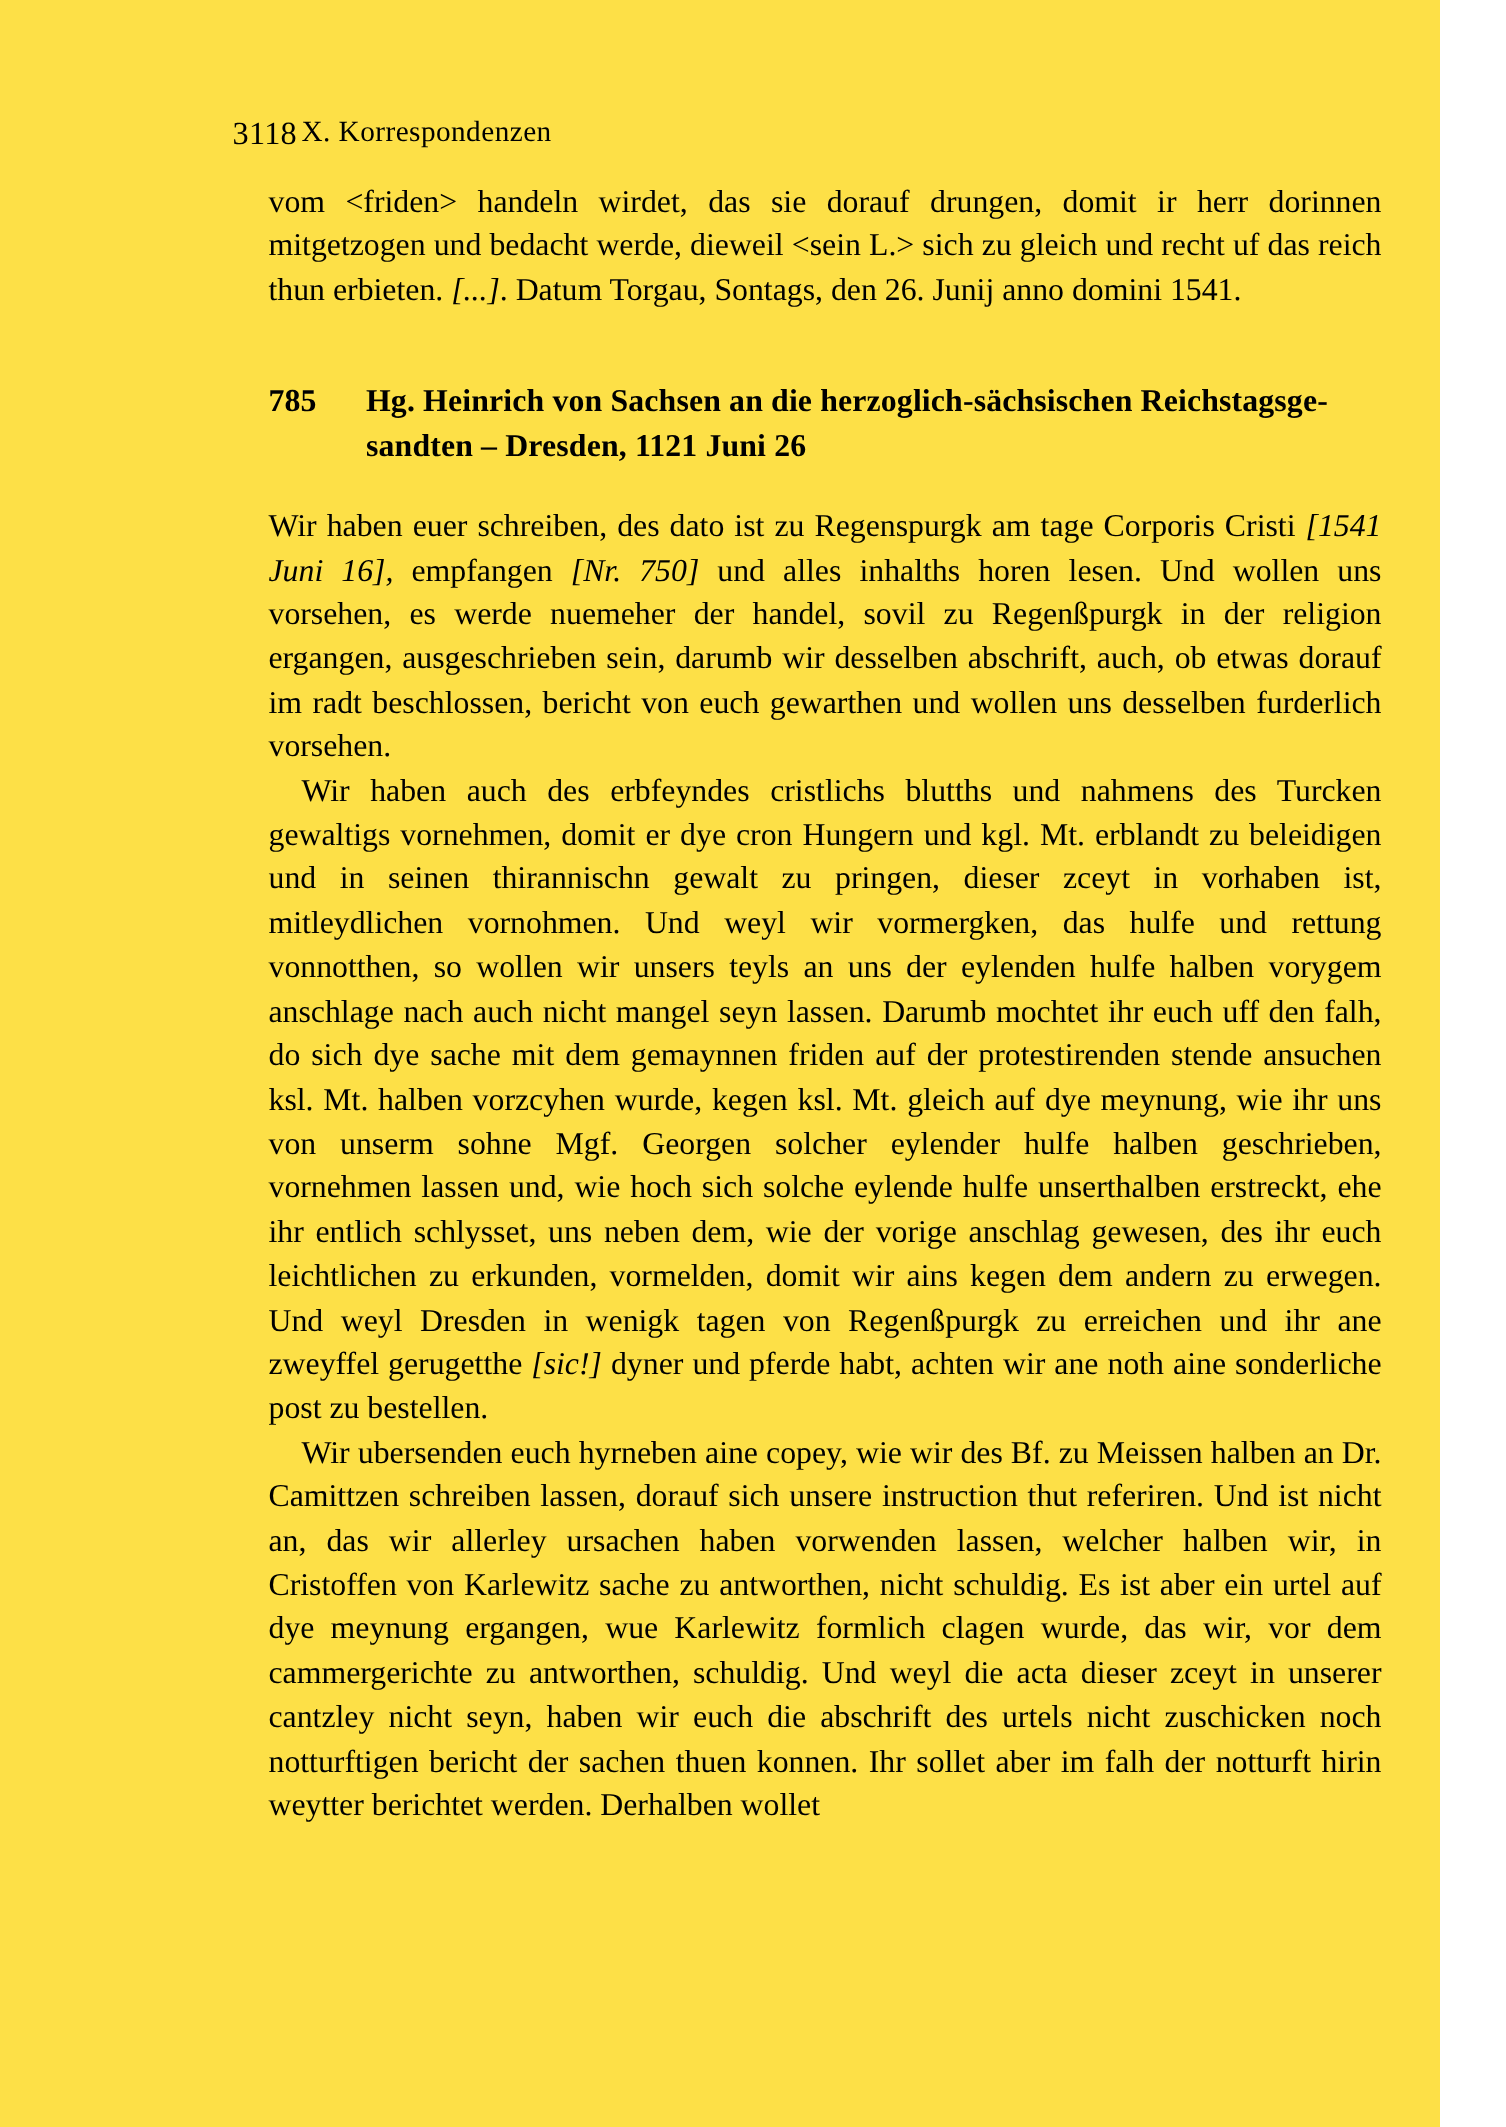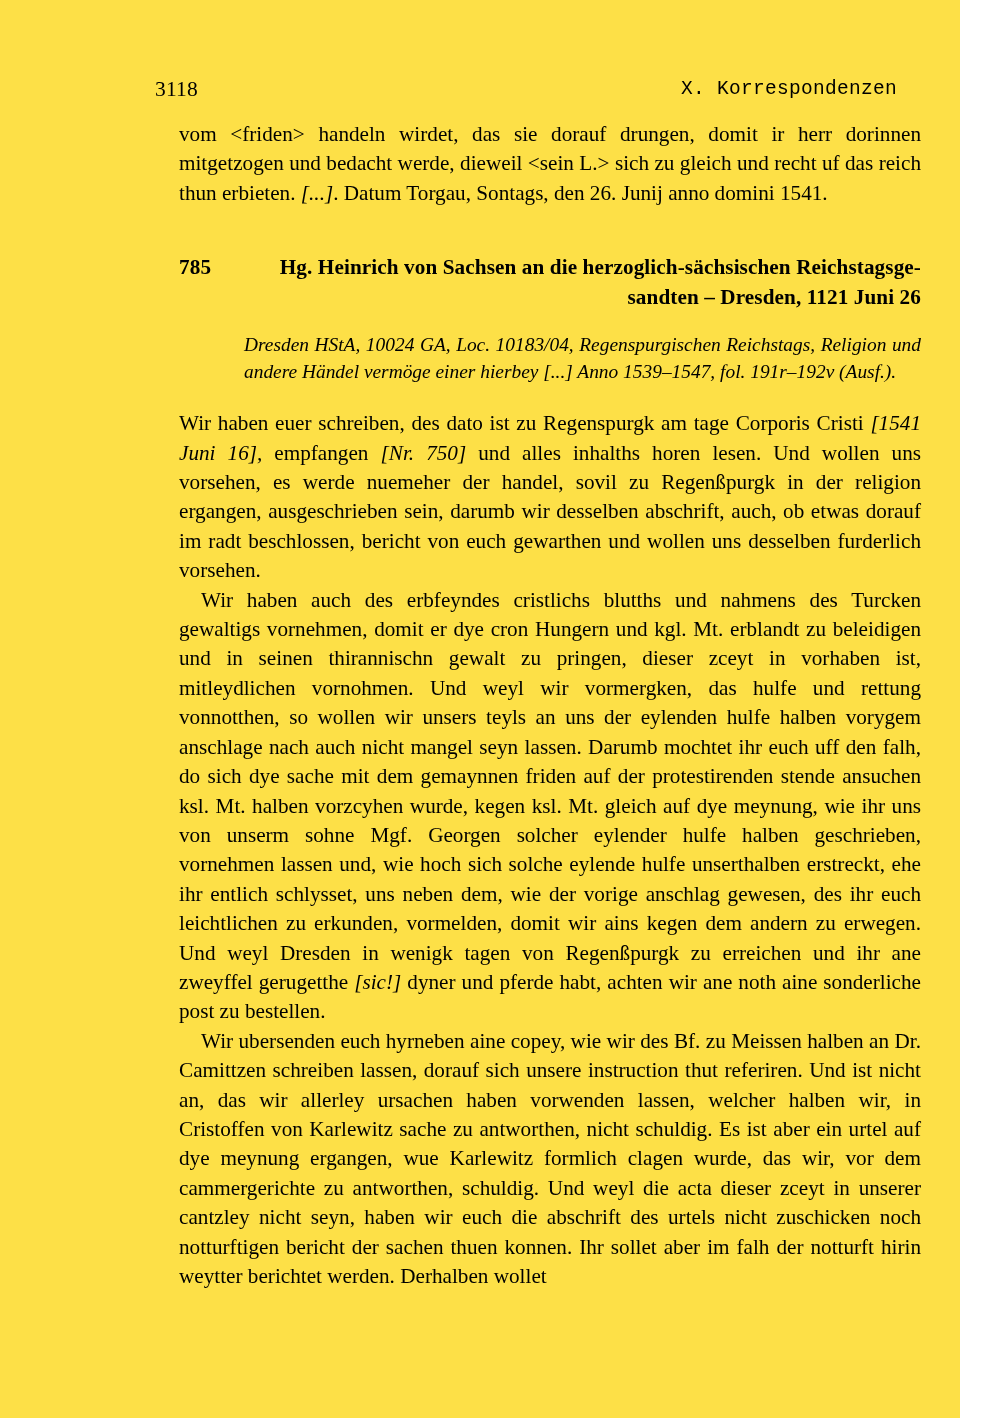--- a/index.html
+++ b/index.html
@@ -38,26 +38,25 @@
     font-size: 21.5px;
     line-height: 26px;
     letter-spacing: 0.2px;
   }
 
   .running-title {
     position: absolute;
     left: 0;
     top: 0;
     width: 742px;
-    text-align: right;
+    text-align: left;
     font-size: 19.5px;
     line-height: 26px;
     letter-spacing: 0.3px;
     text-indent: 46px;
-    font-family: Liberation Mono, monospace;
   }
 
   
   .column {
     position: absolute;
     top: 120px;
     left: 155px;
     width: 742px;
     margin-left: 24px;
   }
@@ -84,21 +83,21 @@
   }
 
   
   .entry-heading {
     position: relative;
     padding-left: 65px;
     font-weight: bold;
     font-size: 21.2px;
     line-height: 30px;
     letter-spacing: 0.1px;
-    text-align: right;
+    text-align: left;
   }
 
   .entry-number {
     position: absolute;
     left: 0;
     top: 0;
     font-weight: bold;
     font-size: 21.2px;
     line-height: 30px;
   }
@@ -140,21 +139,20 @@
 
     <p class="cont"><span>vom &lt;friden&gt; handeln wirdet, das sie dorauf drungen, domit ir herr dorinnen mitgetzogen und bedacht werde, dieweil &lt;sein L.&gt; sich zu gleich und recht uf das reich thun erbieten. </span><i>[...]</i><span>. Datum Torgau, Sontags, den 26. Junij anno domini 1541.</span></p>
 
     <div class="gap-before-heading"></div>
 
     <div class="entry-heading">
       <span class="entry-number">785</span>
       <span class="entry-title">Hg. Heinrich von Sachsen an die herzoglich-sächsischen Reichstagsge-sandten – Dresden, 1121 Juni 26</span>
     </div>
 
-    <div class="source-note">Dresden HStA, 10024 GA, Loc. 10183/04, Regenspurgischen Reichstags, Religion und andere Händel vermöge einer hierbey [...] Anno 1539–1547, fol. 191r–192v (Ausf.).</div>
 
     <div class="gap-after-source"></div>
 
     <p class="cont"><span>Wir haben euer schreiben, des dato ist zu Regenspurgk am tage Corporis Cristi </span><i>[1541 Juni 16],</i><span> empfangen </span><i>[Nr. 750]</i><span> und alles inhalths horen lesen. Und wollen uns vorsehen, es werde nuemeher der handel, sovil zu Regenßpurgk in der religion ergangen, ausgeschrieben sein, darumb wir desselben abschrift, auch, ob etwas dorauf im radt beschlossen, bericht von euch gewarthen und wollen uns desselben furderlich vorsehen.</span></p>
 
     <p class="indent"><span>Wir haben auch des erbfeyndes cristlichs blutths und nahmens des Turcken gewaltigs vornehmen, domit er dye cron Hungern und kgl. Mt. erblandt zu beleidigen und in seinen thirannischn gewalt zu pringen, dieser zceyt in vorhaben ist, mitleydlichen vornohmen. Und weyl wir vormergken, das hulfe und rettung vonnotthen, so wollen wir unsers teyls an uns der eylenden hulfe halben vorygem anschlage nach auch nicht mangel seyn lassen. Darumb mochtet ihr euch uff den falh, do sich dye sache mit dem gemaynnen friden auf der protestirenden stende ansuchen ksl. Mt. halben vorzcyhen wurde, kegen ksl. Mt. gleich auf dye meynung, wie ihr uns von unserm sohne Mgf. Georgen solcher eylender hulfe halben geschrieben, vornehmen lassen und, wie hoch sich solche eylende hulfe unserthalben erstreckt, ehe ihr entlich schlysset, uns neben dem, wie der vorige anschlag gewesen, des ihr euch leichtlichen zu erkunden, vormelden, domit wir ains kegen dem andern zu erwegen. Und weyl Dresden in wenigk tagen von Regenßpurgk zu erreichen und ihr ane zweyffel gerugetthe </span><i>[sic!]</i><span> dyner und pferde habt, achten wir ane noth aine sonderliche post zu bestellen.</span></p>
 
     <p class="indent">Wir ubersenden euch hyrneben aine copey, wie wir des Bf. zu Meissen halben an Dr. Camittzen schreiben lassen, dorauf sich unsere instruction thut referiren. Und ist nicht an, das wir allerley ursachen haben vorwenden lassen, welcher halben wir, in Cristoffen von Karlewitz sache zu antworthen, nicht schuldig. Es ist aber ein urtel auf dye meynung ergangen, wue Karlewitz formlich clagen wurde, das wir, vor dem cammergerichte zu antworthen, schuldig. Und weyl die acta dieser zceyt in unserer cantzley nicht seyn, haben wir euch die abschrift des urtels nicht zuschicken noch notturftigen bericht der sachen thuen konnen. Ihr sollet aber im falh der notturft hirin weytter berichtet werden. Derhalben wollet</p>
 
   </div>

